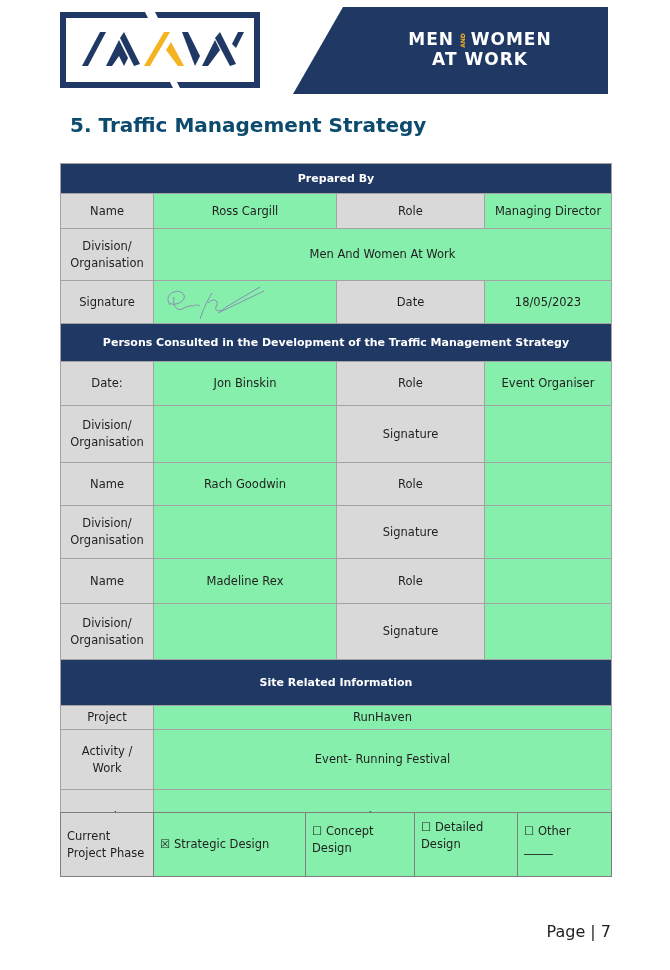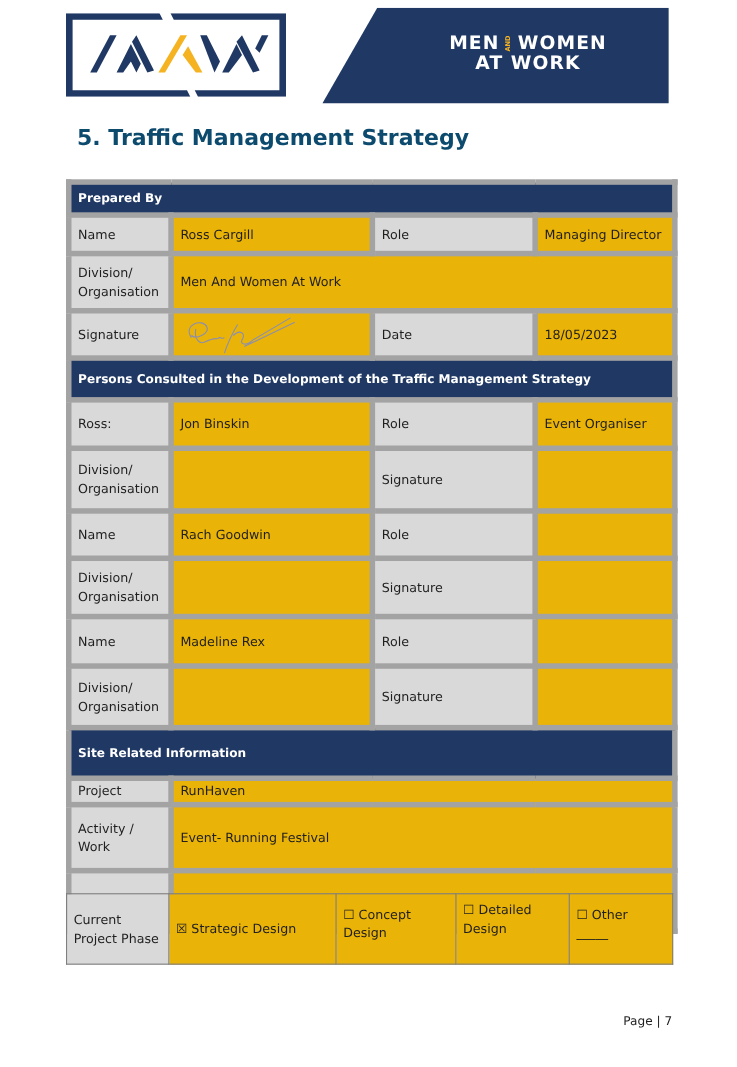--- a/index.html
+++ b/index.html
@@ -8,29 +8,29 @@
   .logo-left { position:absolute; left:60px; top:12px; width:200px; height:76px; }
   .banner { position:absolute; left:293px; top:7px; width:315px; height:87px; }
   .banner-text { position:absolute; left:355px; top:30px; width:250px; text-align:center;
                  color:#ffffff; font-family:"DejaVu Sans", sans-serif; font-weight:bold;
                  letter-spacing:1px; line-height:19px; font-size:17px; }
   .banner-text .and { color:#f5b221; font-size:6px; display:inline-block; transform:rotate(-90deg); vertical-align:middle; letter-spacing:0; margin:0 1px; }
   .page-title { position:absolute; left:70px; top:113px; margin:0; font-size:20px; font-weight:bold;
                 color:#0c4a6e; font-family:"DejaVu Sans", sans-serif; }
   table.form { position:absolute; left:60px; top:163px; width:551px; border-collapse:collapse;
                table-layout:fixed; font-size:11.5px; }
-  table.form td { border:5px solid #a3a3a3; padding:0 6px; vertical-align:middle; line-height:17px; }
+  table.form td { border:1px solid #a3a3a3; padding:0 6px; vertical-align:middle; line-height:17px;text-align:center; }
   td.hdr { background:#1f3864; color:#ffffff; font-weight:bold; font-size:11px; }
   td.lbl { background:#d9d9d9; }
-  td.val { background:#eab308; }
+  td.val { background:#86efac; }
   td.top { vertical-align:top; padding-top:6px; }
   .sig { display:block; }
   .phase-table { position:absolute; left:60px; top:812px; width:551px; border-collapse:collapse; table-layout:fixed; font-size:11.5px; }
   .phase-table td { border:1px solid #7f7f7f; padding:0 6px; vertical-align:middle; line-height:17px; height:53px; }
-  .footer { position:absolute; right:59px; top:922px; font-size:11px; color:#1f1f1f;text-align:center; }
+  .footer { position:absolute; right:59px; top:922px; font-size:16px; color:#1f1f1f;text-align:center; }
 </style>
 </head>
 <body>
 
 <svg class="logo-left" viewBox="0 0 200 76">
   <g fill="#1f3864">
     <path d="M0 0 H85 L88 6 H6 V70 H110 L113 76 H0 Z"></path>
     <path d="M95 0 H200 V76 H120 L117 70 H194 V6 H98 Z"></path>
     <polygon points="22,54 40,20 46,20 28,54"></polygon>
     <polygon points="46,54 59,28 68,46 64,54 59,44 52,54"></polygon>
@@ -89,21 +89,21 @@
       </svg>
     </td>
     <td class="lbl">Date</td>
     <td class="val">18/05/2023</td>
   </tr>
   <tr style="height:38px">
     <td class="hdr" colspan="4">Persons Consulted in the Development of the Traffic Management Strategy</td>
   </tr>
 
   <tr style="height:44px">
-    <td class="lbl">Ross:</td>
+    <td class="lbl">Date:</td>
     <td class="val">Jon Binskin</td>
     <td class="lbl">Role</td>
     <td class="val top">Event Organiser</td>
   </tr>
   <tr style="height:57px">
     <td class="lbl">Division/ Organisation</td>
     <td class="val"></td>
     <td class="lbl">Signature</td>
     <td class="val"></td>
   </tr>

